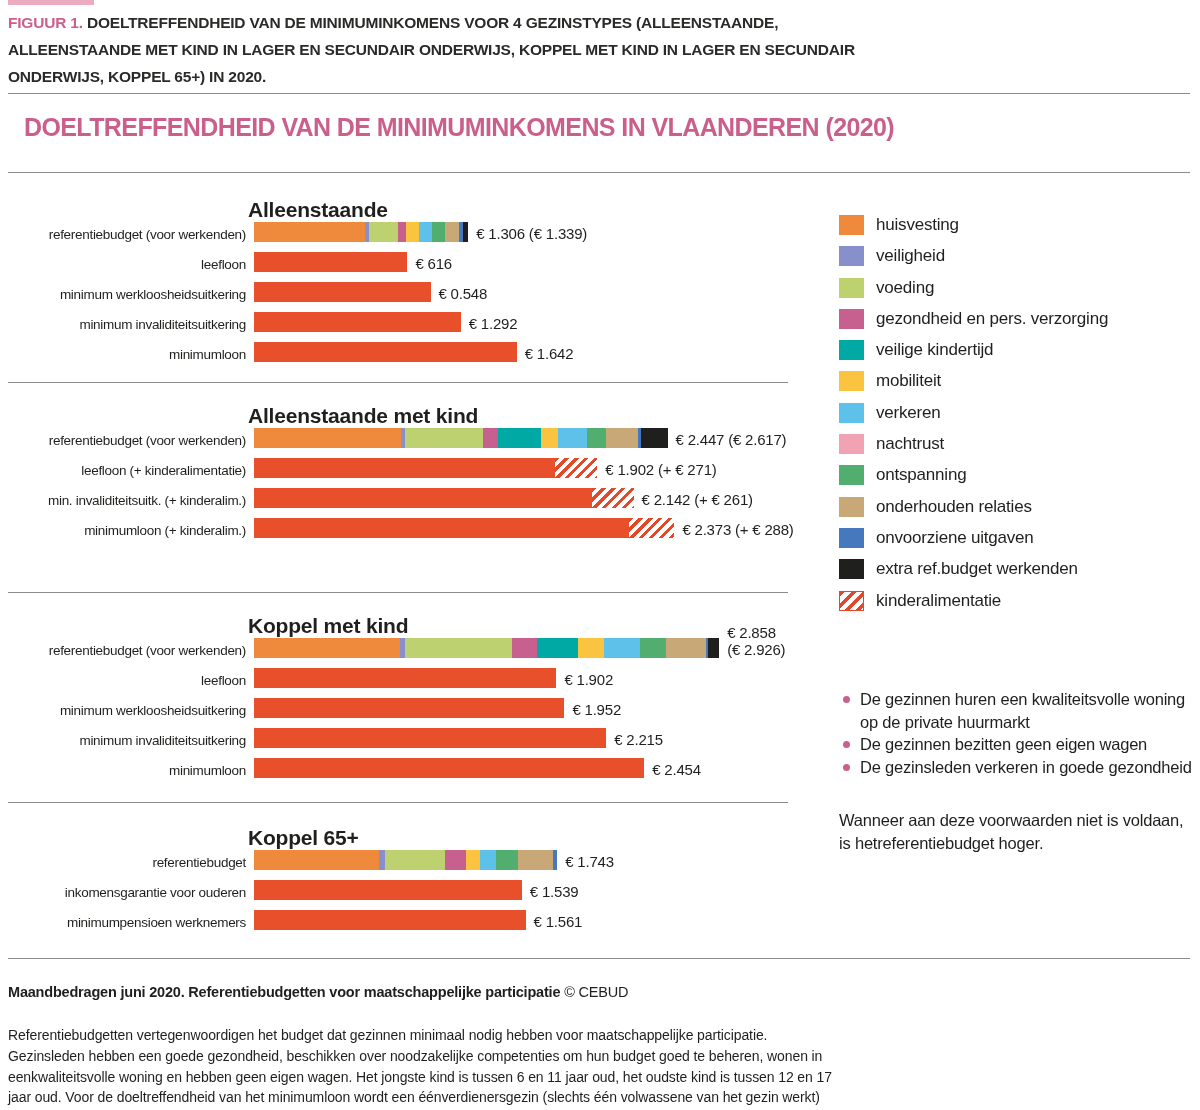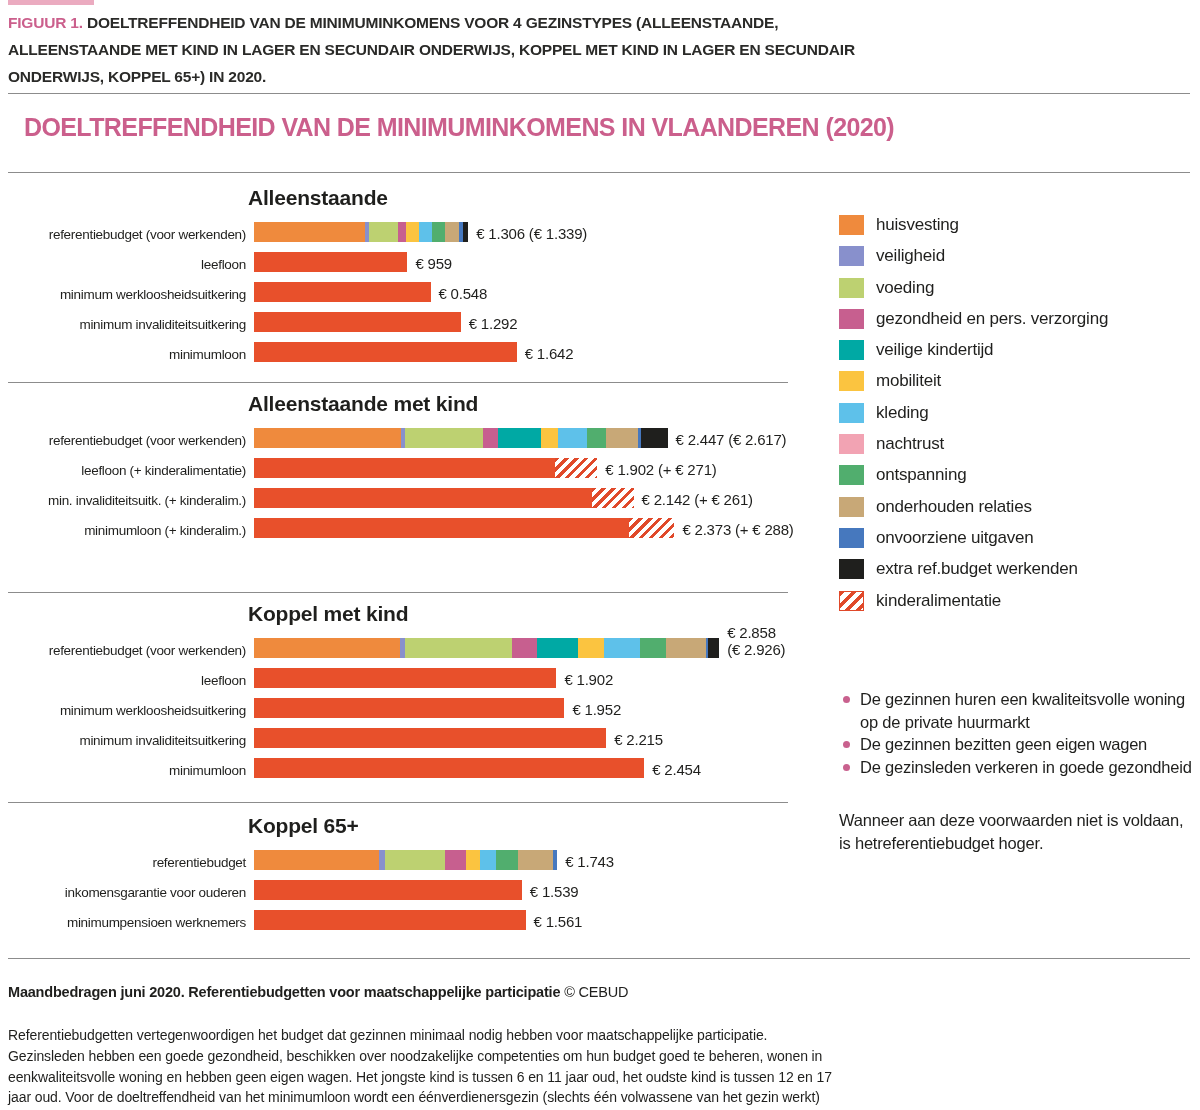--- a/index.html
+++ b/index.html
@@ -11,21 +11,21 @@
   .hr-top{left:8px;right:10px;top:93px}
   .hr-title{left:8px;right:10px;top:172px}
   .hr-s1{left:8px;width:780px;top:382px}
   .hr-s2{left:8px;width:780px;top:592px}
   .hr-s3{left:8px;width:780px;top:802px}
   .hr-bottom{left:8px;right:10px;top:958px}
   .main-title{position:absolute;left:24px;top:113px;margin:0;font-size:25px;font-weight:bold;letter-spacing:-.6px;color:#cb5f8c;white-space:nowrap}
   .chart-area{position:absolute;left:8px;top:0;width:790px;height:958px}
   .group{position:absolute;left:0;width:790px}
   .g1{top:182px}.g2{top:388px}.g3{top:598px}.g4{top:810px}
-  .group h2{position:absolute;left:240px;top:4px;margin:0;font-size:21px;font-weight:bold;letter-spacing:-.2px;color:#1f1f1d;white-space:nowrap}
+  .group h2{position:absolute;left:240px;top:16px;margin:0;font-size:21px;font-weight:bold;letter-spacing:-.2px;color:#1f1f1d;white-space:nowrap}
   .rows{position:absolute;left:0;top:30px;width:790px}
   .row{display:flex;align-items:flex-end;height:30px}
   .row-label{width:238px;flex:none;display:flex;justify-content:flex-end;align-items:center;font-size:13.5px;letter-spacing:-.3px;color:#1f1f1d}
   .row-label span{white-space:nowrap}
   .bar{height:20px;margin-left:8px;display:flex;flex:none}
   .seg{height:100%;flex:none}
   .hatch-seg{height:100%;flex:none;background:repeating-linear-gradient(135deg,#e0492a 0,#e0492a 3px,#ffffff 3px,#ffffff 7px)}
   .value{margin-left:8px;font-size:15px;letter-spacing:-.2px;white-space:pre-line;line-height:17px}
   .value.bold{font-weight:normal}
   .legend{position:absolute;left:839px;top:215px;width:360px}
@@ -79,21 +79,21 @@
           </div>
           <div class="value bold">€ 1.306 (€ 1.339)</div>
         </div>
         <div class="row">
           <div class="row-label">
             <span>leefloon</span>
           </div>
           <div class="bar">
             <span class="seg" style="width: 153.4px; background: rgb(232, 80, 43);"></span>
           </div>
-          <div class="value">€ 959</div>
+          <div class="value">€ 616</div>
         </div>
         <div class="row">
           <div class="row-label">
             <span>minimum werkloosheidsuitkering</span>
           </div>
           <div class="bar">
             <span class="seg" style="width: 176.5px; background: rgb(232, 80, 43);"></span>
           </div>
           <div class="value">€ 0.548</div>
         </div>
@@ -298,21 +298,21 @@
     <div class="legend-item">
       <span class="swatch" style="background: rgb(0, 169, 164);"></span>
       <span class="legend-label">veilige kindertijd</span>
     </div>
     <div class="legend-item">
       <span class="swatch" style="background: rgb(251, 196, 64);"></span>
       <span class="legend-label">mobiliteit</span>
     </div>
     <div class="legend-item">
       <span class="swatch" style="background: rgb(94, 193, 234);"></span>
-      <span class="legend-label">kleding</span>
+      <span class="legend-label">verkeren</span>
     </div>
     <div class="legend-item">
       <span class="swatch" style="background: rgb(242, 163, 179);"></span>
       <span class="legend-label">nachtrust</span>
     </div>
     <div class="legend-item">
       <span class="swatch" style="background: rgb(81, 174, 110);"></span>
       <span class="legend-label">ontspanning</span>
     </div>
     <div class="legend-item">

